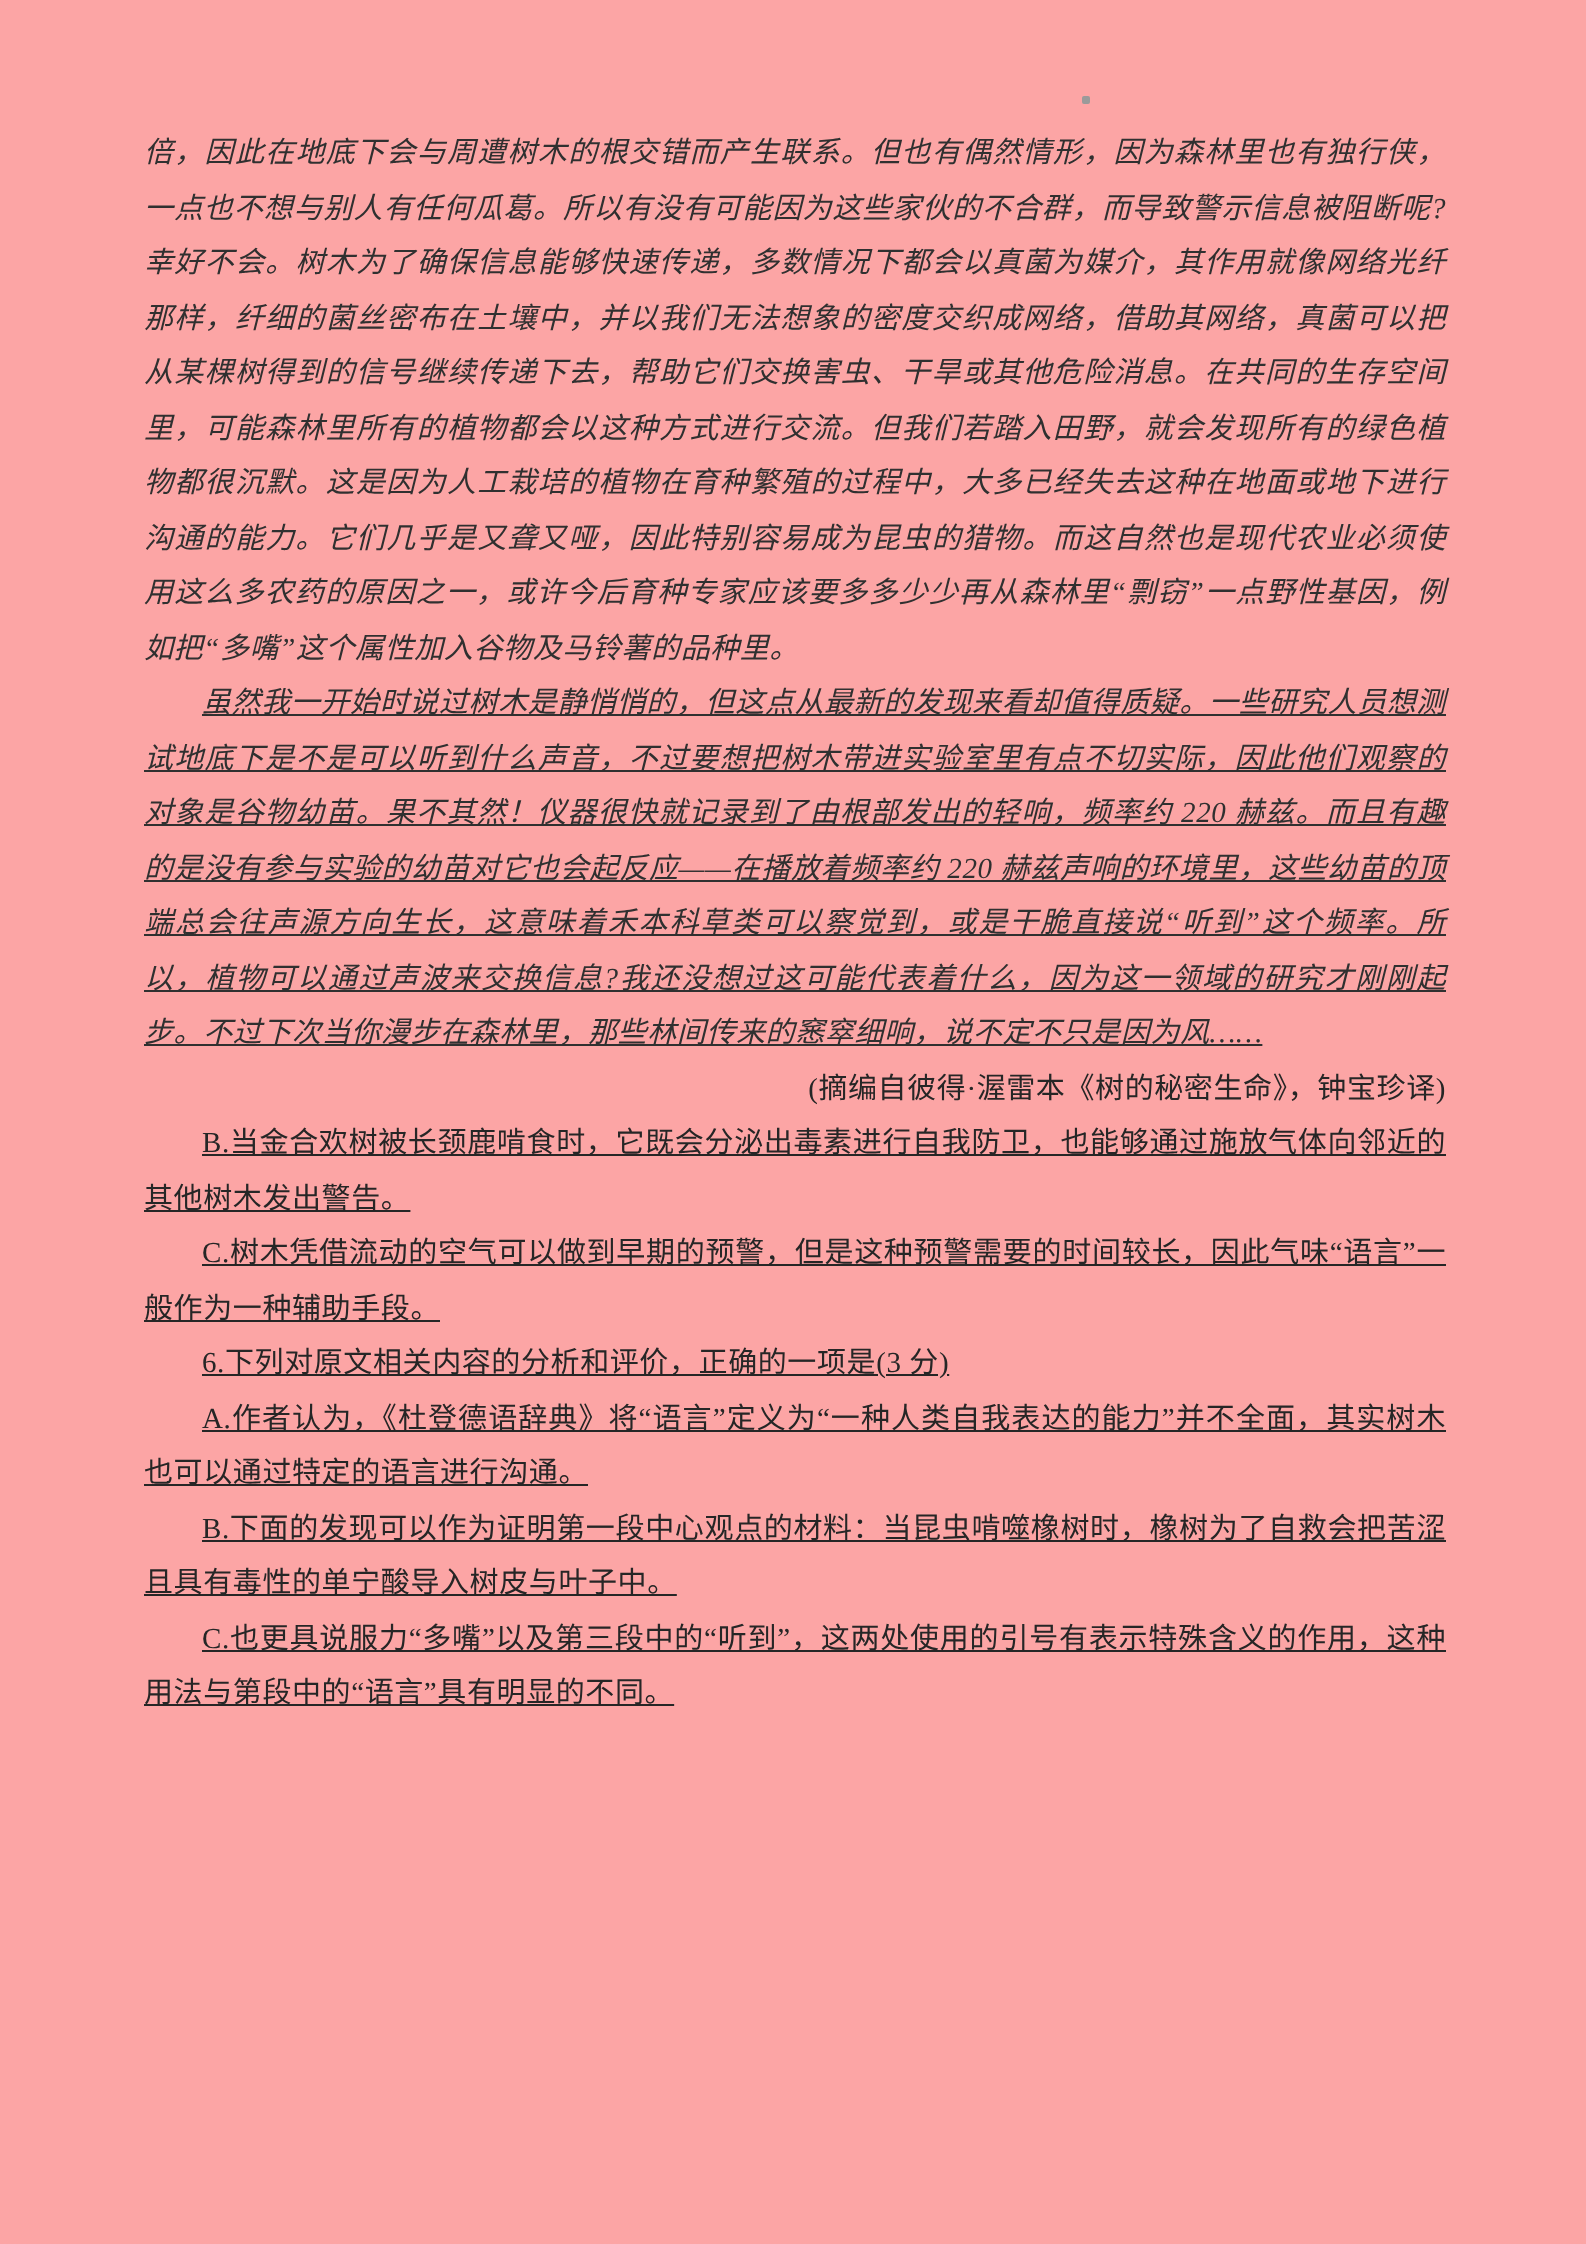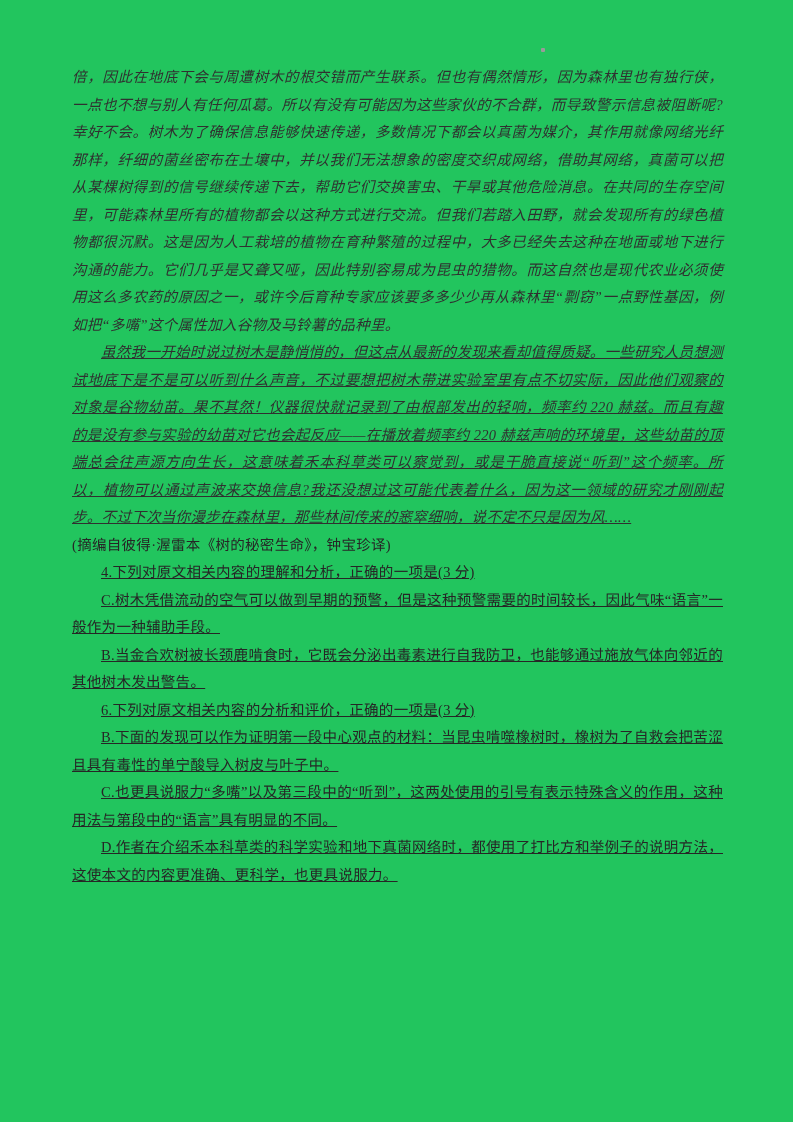--- a/index.html
+++ b/index.html
@@ -4,21 +4,21 @@
 <style>
   html, body {
     margin: 0;
     padding: 0;
     background: #ffffff;
   }
   .page {
     position: relative;
     width: 793px;
     height: 1122px;
-    background: #22c55e;
+    background: #fca5a5;
     overflow: hidden;
     font-family: "Liberation Serif", "DejaVu Serif", serif;
     color: #2b2b2b;
   }
   .scan-dot {
     position: absolute;
     left: 541px;
     top: 48px;
     width: 4px;
     height: 4px;
@@ -41,20 +41,21 @@
   }
   .passage-text {
     font-style: italic; 
     color: #303030;
   }
   .indent {
     text-indent: 2em;
     text-decoration: underline;
   }
   .citation {
+    text-align: right;
     text-indent: 0;
   }
   .question-text {
     font-style: normal;
     color: #262626;
   }
 </style>
 </head>
 <body>
 
@@ -64,26 +65,25 @@
 
   <div class="doc">
 
     <section>
       <p class="para passage-text">倍，因此在地底下会与周遭树木的根交错而产生联系。但也有偶然情形，因为森林里也有独行侠，一点也不想与别人有任何瓜葛。所以有没有可能因为这些家伙的不合群，而导致警示信息被阻断呢?幸好不会。树木为了确保信息能够快速传递，多数情况下都会以真菌为媒介，其作用就像网络光纤那样，纤细的菌丝密布在土壤中，并以我们无法想象的密度交织成网络，借助其网络，真菌可以把从某棵树得到的信号继续传递下去，帮助它们交换害虫、干旱或其他危险消息。在共同的生存空间里，可能森林里所有的植物都会以这种方式进行交流。但我们若踏入田野，就会发现所有的绿色植物都很沉默。这是因为人工栽培的植物在育种繁殖的过程中，大多已经失去这种在地面或地下进行沟通的能力。它们几乎是又聋又哑，因此特别容易成为昆虫的猎物。而这自然也是现代农业必须使用这么多农药的原因之一，或许今后育种专家应该要多多少少再从森林里“剽窃”一点野性基因，例如把“多嘴”这个属性加入谷物及马铃薯的品种里。</p>
       <p class="para passage-text indent">虽然我一开始时说过树木是静悄悄的，但这点从最新的发现来看却值得质疑。一些研究人员想测试地底下是不是可以听到什么声音，不过要想把树木带进实验室里有点不切实际，因此他们观察的对象是谷物幼苗。果不其然！仪器很快就记录到了由根部发出的轻响，频率约 220 赫兹。而且有趣的是没有参与实验的幼苗对它也会起反应——在播放着频率约 220 赫兹声响的环境里，这些幼苗的顶端总会往声源方向生长，这意味着禾本科草类可以察觉到，或是干脆直接说“听到”这个频率。所以，植物可以通过声波来交换信息?我还没想过这可能代表着什么，因为这一领域的研究才刚刚起步。不过下次当你漫步在森林里，那些林间传来的窸窣细响，说不定不只是因为风……</p>
       <p class="para question-text citation">(摘编自彼得·渥雷本《树的秘密生命》，钟宝珍译)</p>
     </section>
 
     <section>
-      <p class="para question-text indent">4.下列对原文相关内容的理解和分析，正确的一项是(3 分)</p>
+      <p class="para question-text indent">B.当金合欢树被长颈鹿啃食时，它既会分泌出毒素进行自我防卫，也能够通过施放气体向邻近的其他树木发出警告。</p>
       <p class="para question-text indent">C.树木凭借流动的空气可以做到早期的预警，但是这种预警需要的时间较长，因此气味“语言”一般作为一种辅助手段。</p>
-      <p class="para question-text indent">B.当金合欢树被长颈鹿啃食时，它既会分泌出毒素进行自我防卫，也能够通过施放气体向邻近的其他树木发出警告。</p>
     </section>
 
     <section>
       <p class="para question-text indent">6.下列对原文相关内容的分析和评价，正确的一项是(3 分)</p>
+      <p class="para question-text indent">A.作者认为，《杜登德语辞典》将“语言”定义为“一种人类自我表达的能力”并不全面，其实树木也可以通过特定的语言进行沟通。</p>
       <p class="para question-text indent">B.下面的发现可以作为证明第一段中心观点的材料：当昆虫啃噬橡树时，橡树为了自救会把苦涩且具有毒性的单宁酸导入树皮与叶子中。</p>
       <p class="para question-text indent">C.也更具说服力“多嘴”以及第三段中的“听到”，这两处使用的引号有表示特殊含义的作用，这种用法与第段中的“语言”具有明显的不同。</p>
-      <p class="para question-text indent">D.作者在介绍禾本科草类的科学实验和地下真菌网络时，都使用了打比方和举例子的说明方法，这使本文的内容更准确、更科学，也更具说服力。</p>
     </section>
 
   </div>
 </div>
 
 </body></html>

